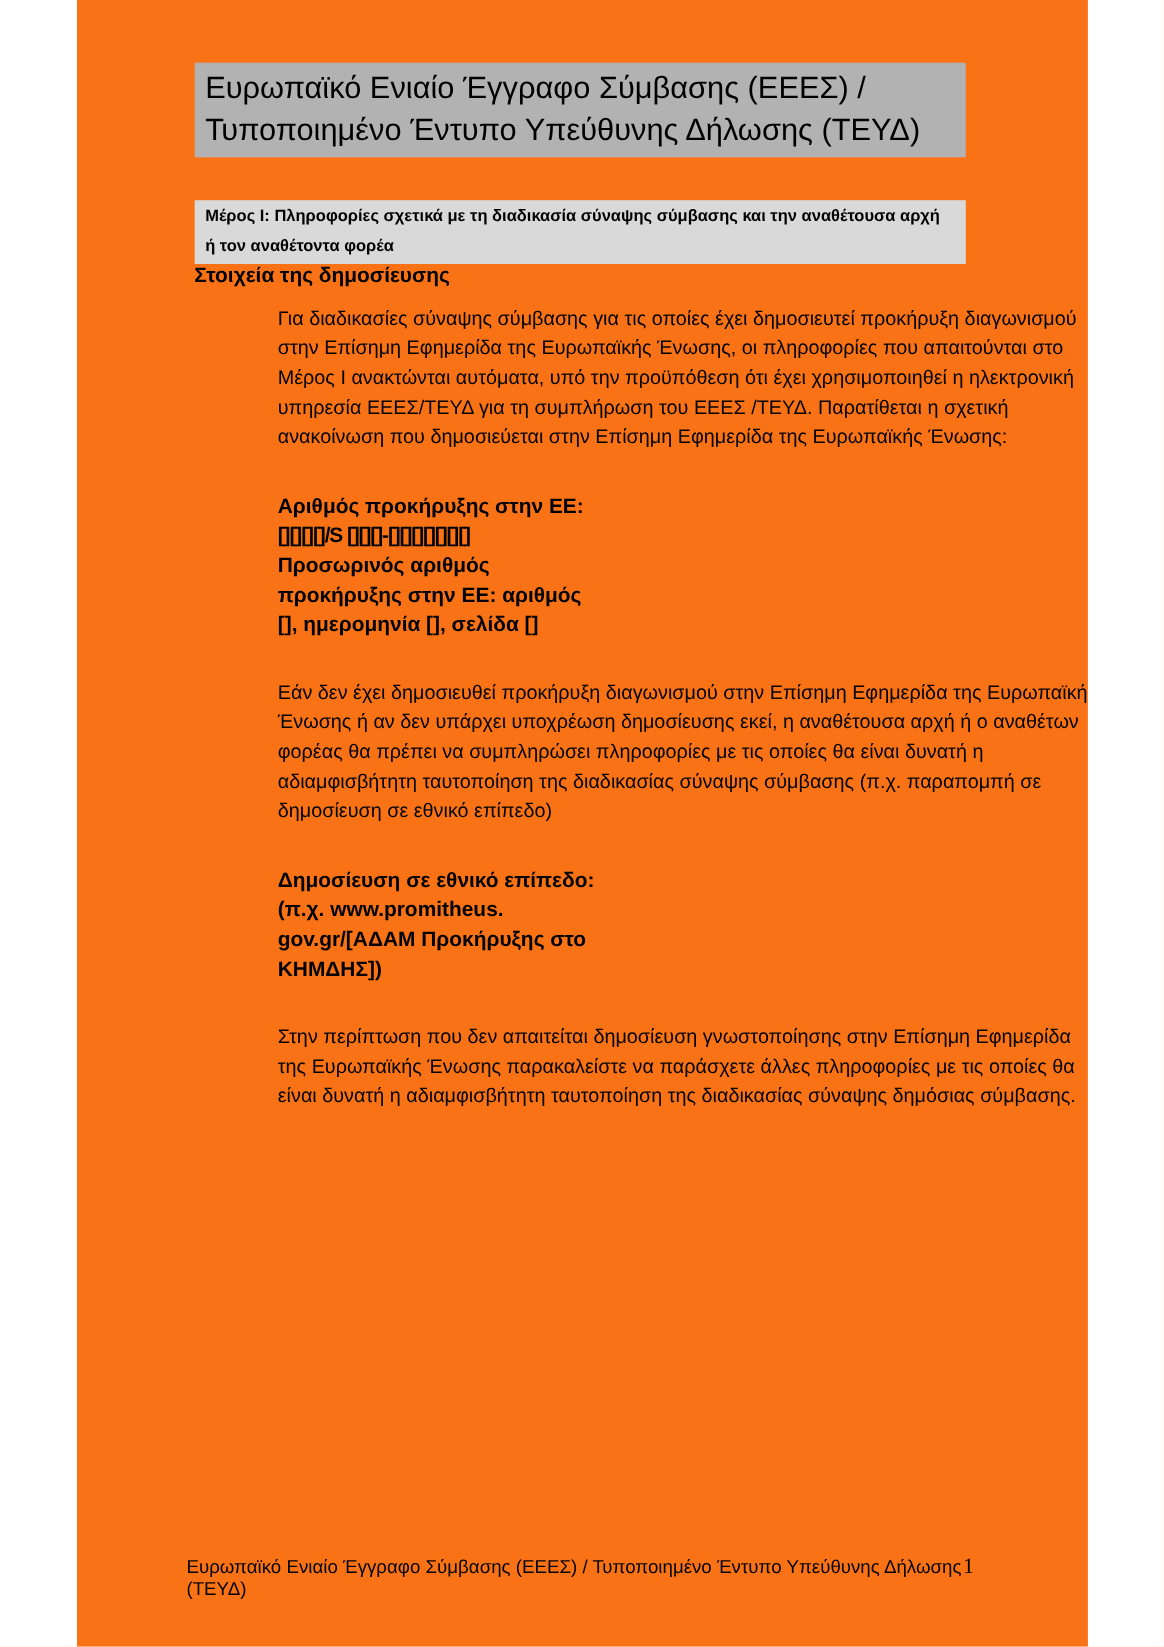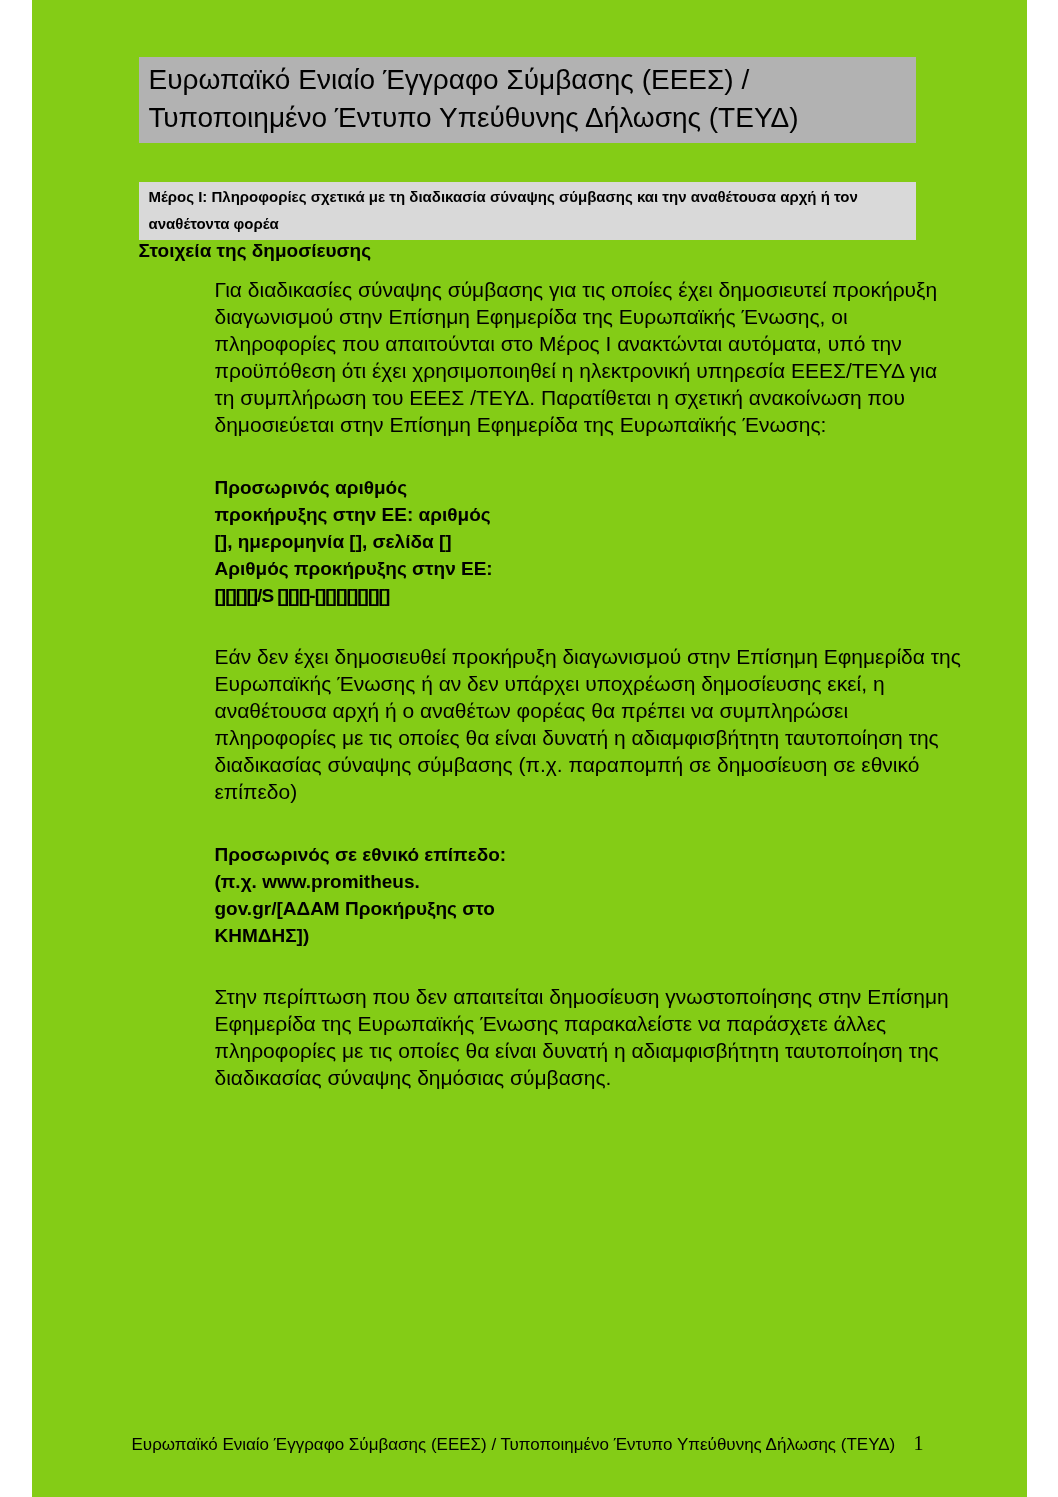--- a/index.html
+++ b/index.html
@@ -1,23 +1,23 @@
 <!DOCTYPE html>
 <html lang="el" style="--title-banner-bg: #b2b2b2; --part-banner-bg: #d9d9d9; --text: #000000;"><head>
 <meta charset="utf-8">
 <title>ΕΕΕΣ / ΤΕΥΔ</title>
 <style>
   * { margin: 0; padding: 0; box-sizing: border-box; }
   html, body { background: #ffffff; }
   .page {
     position: relative;
-    width: 995px;
+    width: 919px;
     height: 1497px;
     margin: 0 auto;
-    background: #84cc16;
+    background: #f97316;
     color: var(--text, #000000);
     font-family: "Liberation Sans", sans-serif;
     overflow: hidden;
   }
   .content { padding: 57px 111px 0 107px; }
 
   .title-banner {
     background: var(--title-banner-bg, #b2b2b2);
     font-size: 28px;
     line-height: 38px;
@@ -32,21 +32,21 @@
     padding: 1px 12px 3px 10px;
     margin-top: 39px;
   }
   .section-heading {
     font-size: 19px;
     font-weight: 700;
   }
   .para {
     margin: 14px 0 0 76px;
     width: 748px;
-    font-size: 21px;
+    font-size: 18px;
     line-height: 27px;
   }
   .para.spaced { margin-top: 34px; }
   .field-row {
     display: flex;
     align-items: flex-end;
     margin: 36px 0 0 76px;
     font-size: 19px;
     line-height: 27px;
   }
@@ -81,31 +81,31 @@
     <div class="title-banner">Ευρωπαϊκό Ενιαίο Έγγραφο Σύμβασης (ΕΕΕΣ) / Τυποποιημένο Έντυπο Υπεύθυνης Δήλωσης (ΤΕΥΔ)</div>
 
     <div class="part-banner">Μέρος Ι: Πληροφορίες σχετικά με τη διαδικασία σύναψης σύμβασης και την αναθέτουσα αρχή ή τον αναθέτοντα φορέα</div>
 
     <div class="section-heading">Στοιχεία της δημοσίευσης</div>
 
     <div class="para">Για διαδικασίες σύναψης σύμβασης για τις οποίες έχει δημοσιευτεί προκήρυξη διαγωνισμού στην Επίσημη Εφημερίδα της Ευρωπαϊκής Ένωσης, οι πληροφορίες που απαιτούνται στο Μέρος Ι ανακτώνται αυτόματα, υπό την προϋπόθεση ότι έχει χρησιμοποιηθεί η ηλεκτρονική υπηρεσία ΕΕΕΣ/ΤΕΥΔ για τη συμπλήρωση του ΕΕΕΣ /ΤΕΥΔ. Παρατίθεται η σχετική ανακοίνωση που δημοσιεύεται στην Επίσημη Εφημερίδα της Ευρωπαϊκής Ένωσης:</div>
 
     <div class="field-row">
       <div class="field-label">
-        <div>Προσωρινός αριθμός προκήρυξης στην ΕΕ: αριθμός [], ημερομηνία [], σελίδα []</div>
         <div><span>Αριθμός προκήρυξης στην ΕΕ:</span>
           <span class="boxes">[][][][]/S [][][]-[][][][][][][]</span>
         </div>
+        <div>Προσωρινός αριθμός προκήρυξης στην ΕΕ: αριθμός [], ημερομηνία [], σελίδα []</div>
       </div>
     </div>
 
     <div class="para spaced">Εάν δεν έχει δημοσιευθεί προκήρυξη διαγωνισμού στην Επίσημη Εφημερίδα της Ευρωπαϊκής Ένωσης ή αν δεν υπάρχει υποχρέωση δημοσίευσης εκεί, η αναθέτουσα αρχή ή ο αναθέτων φορέας θα πρέπει να συμπληρώσει πληροφορίες με τις οποίες θα είναι δυνατή η αδιαμφισβήτητη ταυτοποίηση της διαδικασίας σύναψης σύμβασης (π.χ. παραπομπή σε δημοσίευση σε εθνικό επίπεδο)</div>
 
     <div class="field-row">
-      <div class="field-label">Προσωρινός σε εθνικό επίπεδο: (π.χ. www.promitheus. gov.gr/[ΑΔΑΜ Προκήρυξης στο ΚΗΜΔΗΣ])</div>
+      <div class="field-label">Δημοσίευση σε εθνικό επίπεδο: (π.χ. www.promitheus. gov.gr/[ΑΔΑΜ Προκήρυξης στο ΚΗΜΔΗΣ])</div>
       <div class="field-value"></div>
     </div>
 
     <div class="para spaced">Στην περίπτωση που δεν απαιτείται δημοσίευση γνωστοποίησης στην Επίσημη Εφημερίδα της Ευρωπαϊκής Ένωσης παρακαλείστε να παράσχετε άλλες πληροφορίες με τις οποίες θα είναι δυνατή η αδιαμφισβήτητη ταυτοποίηση της διαδικασίας σύναψης δημόσιας σύμβασης.</div>
 
   </div>
 
   <div class="footer">
     <div class="footer-text">Ευρωπαϊκό Ενιαίο Έγγραφο Σύμβασης (ΕΕΕΣ) / Τυποποιημένο Έντυπο Υπεύθυνης Δήλωσης (ΤΕΥΔ)</div>
     <div class="page-number">1</div>

